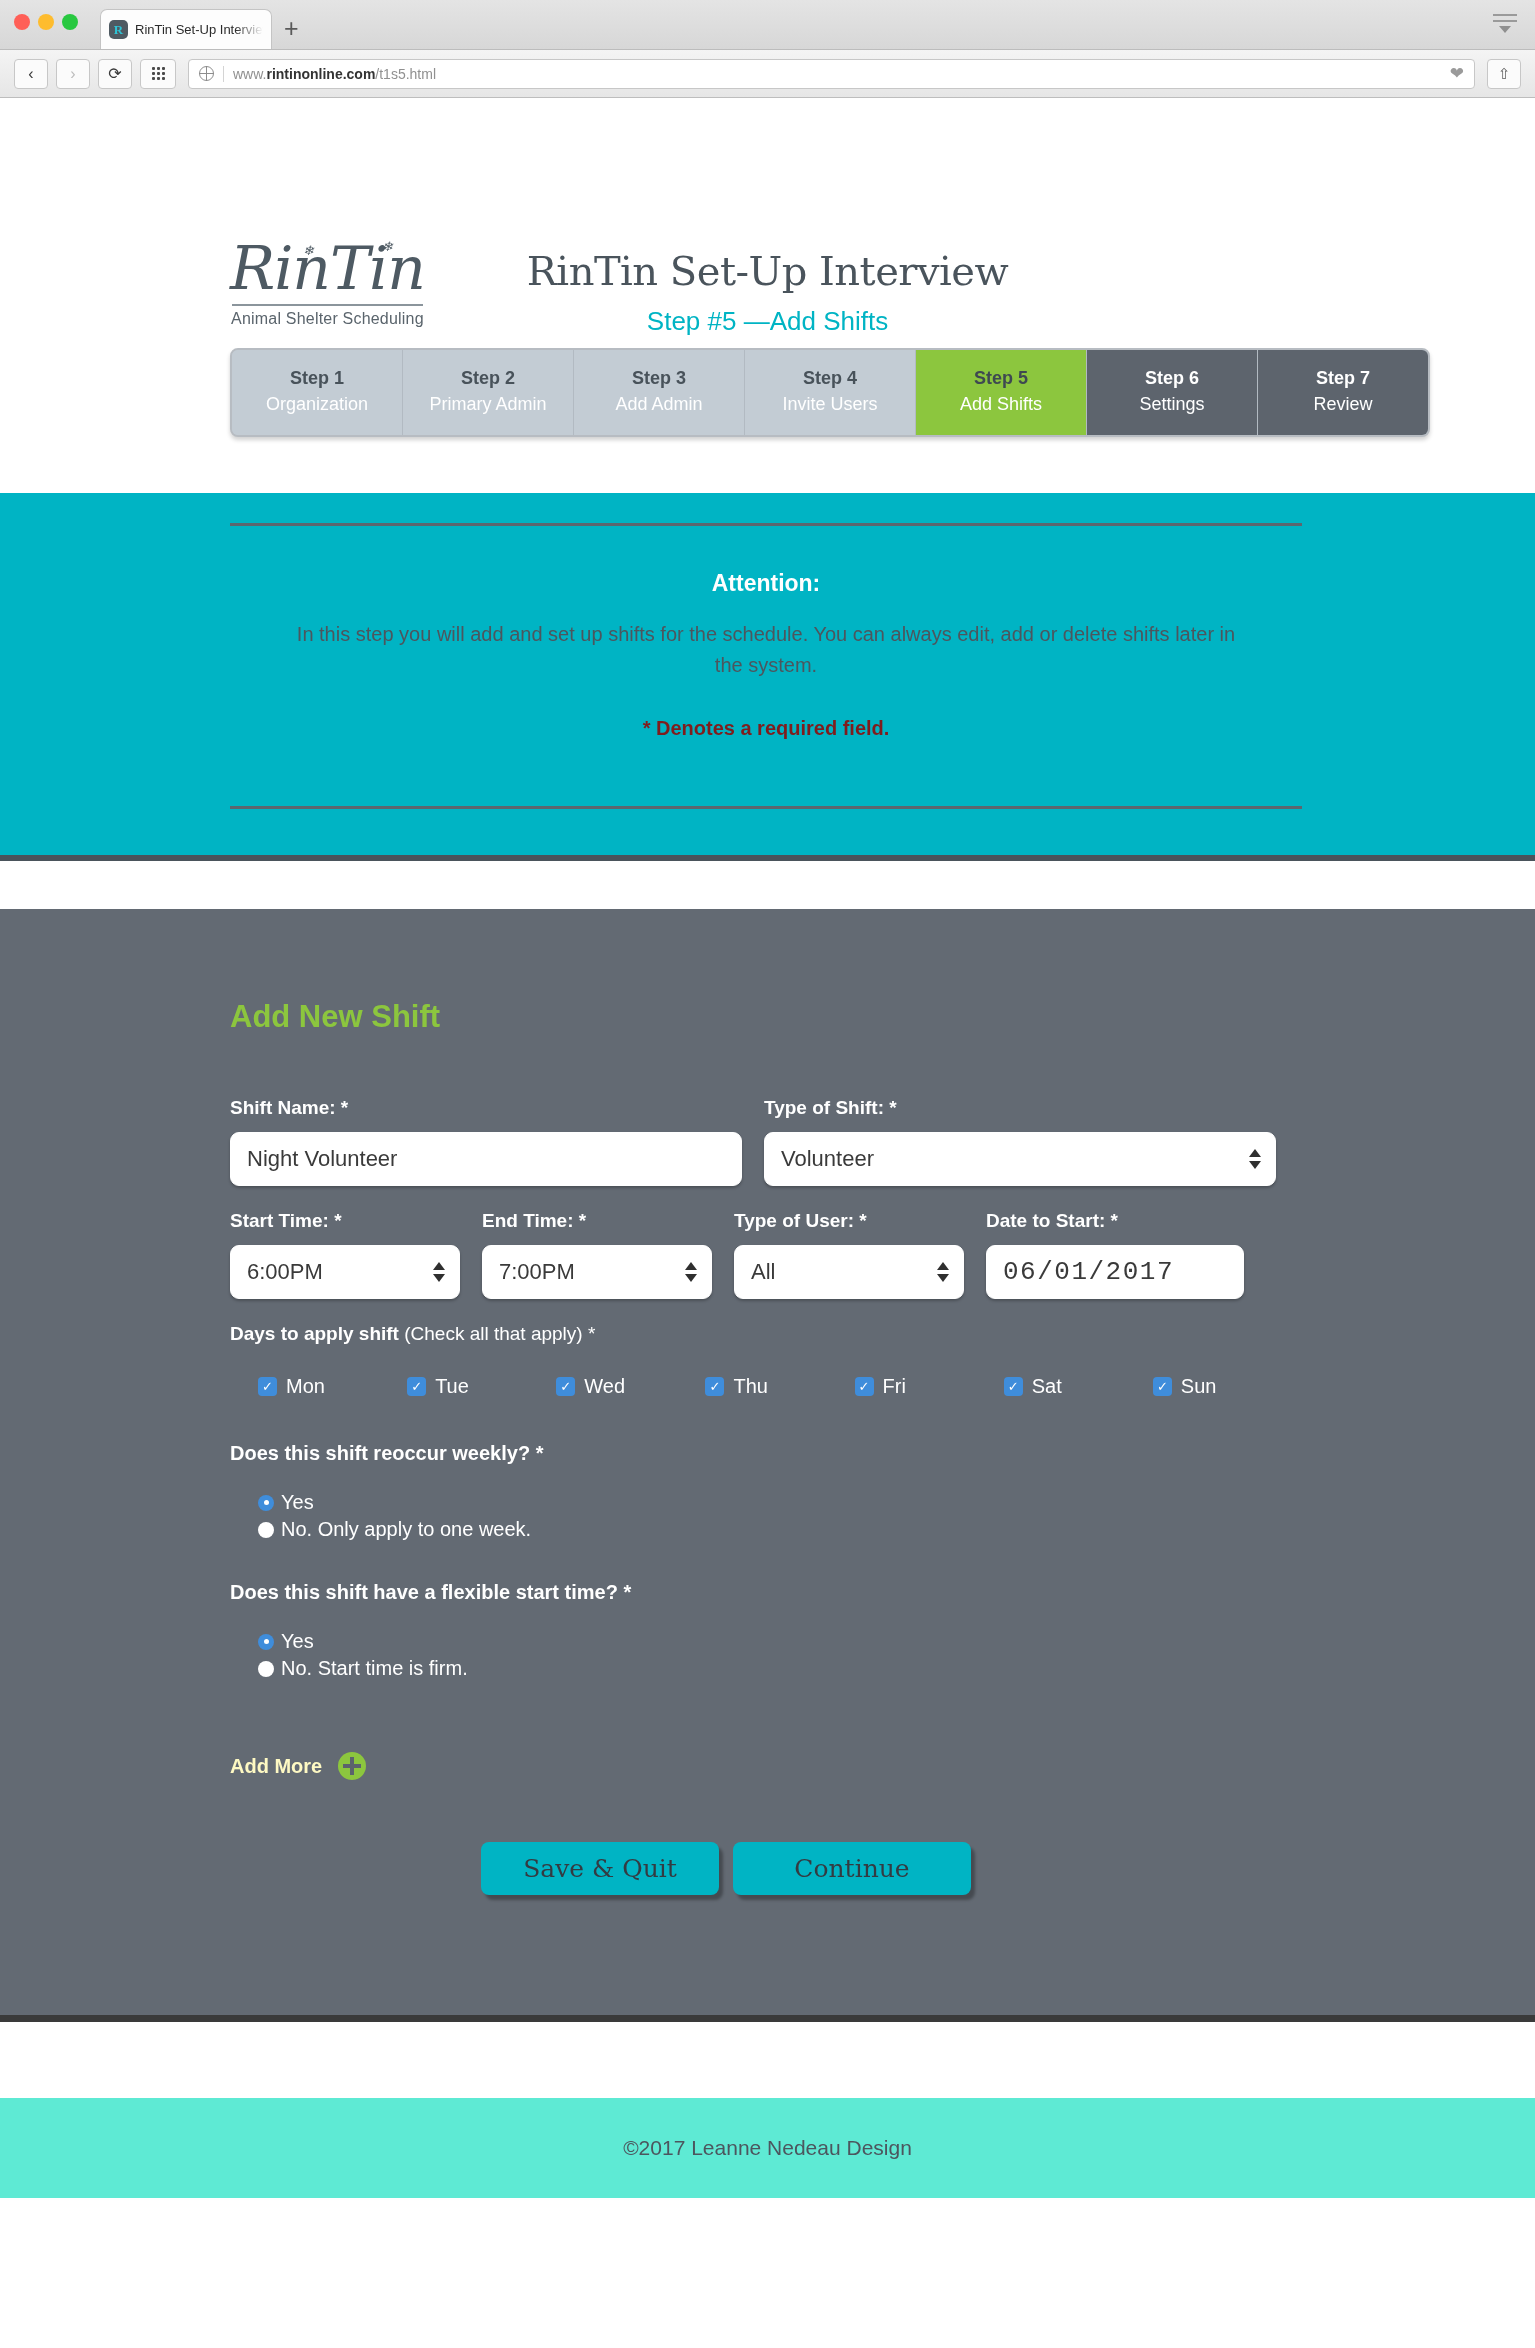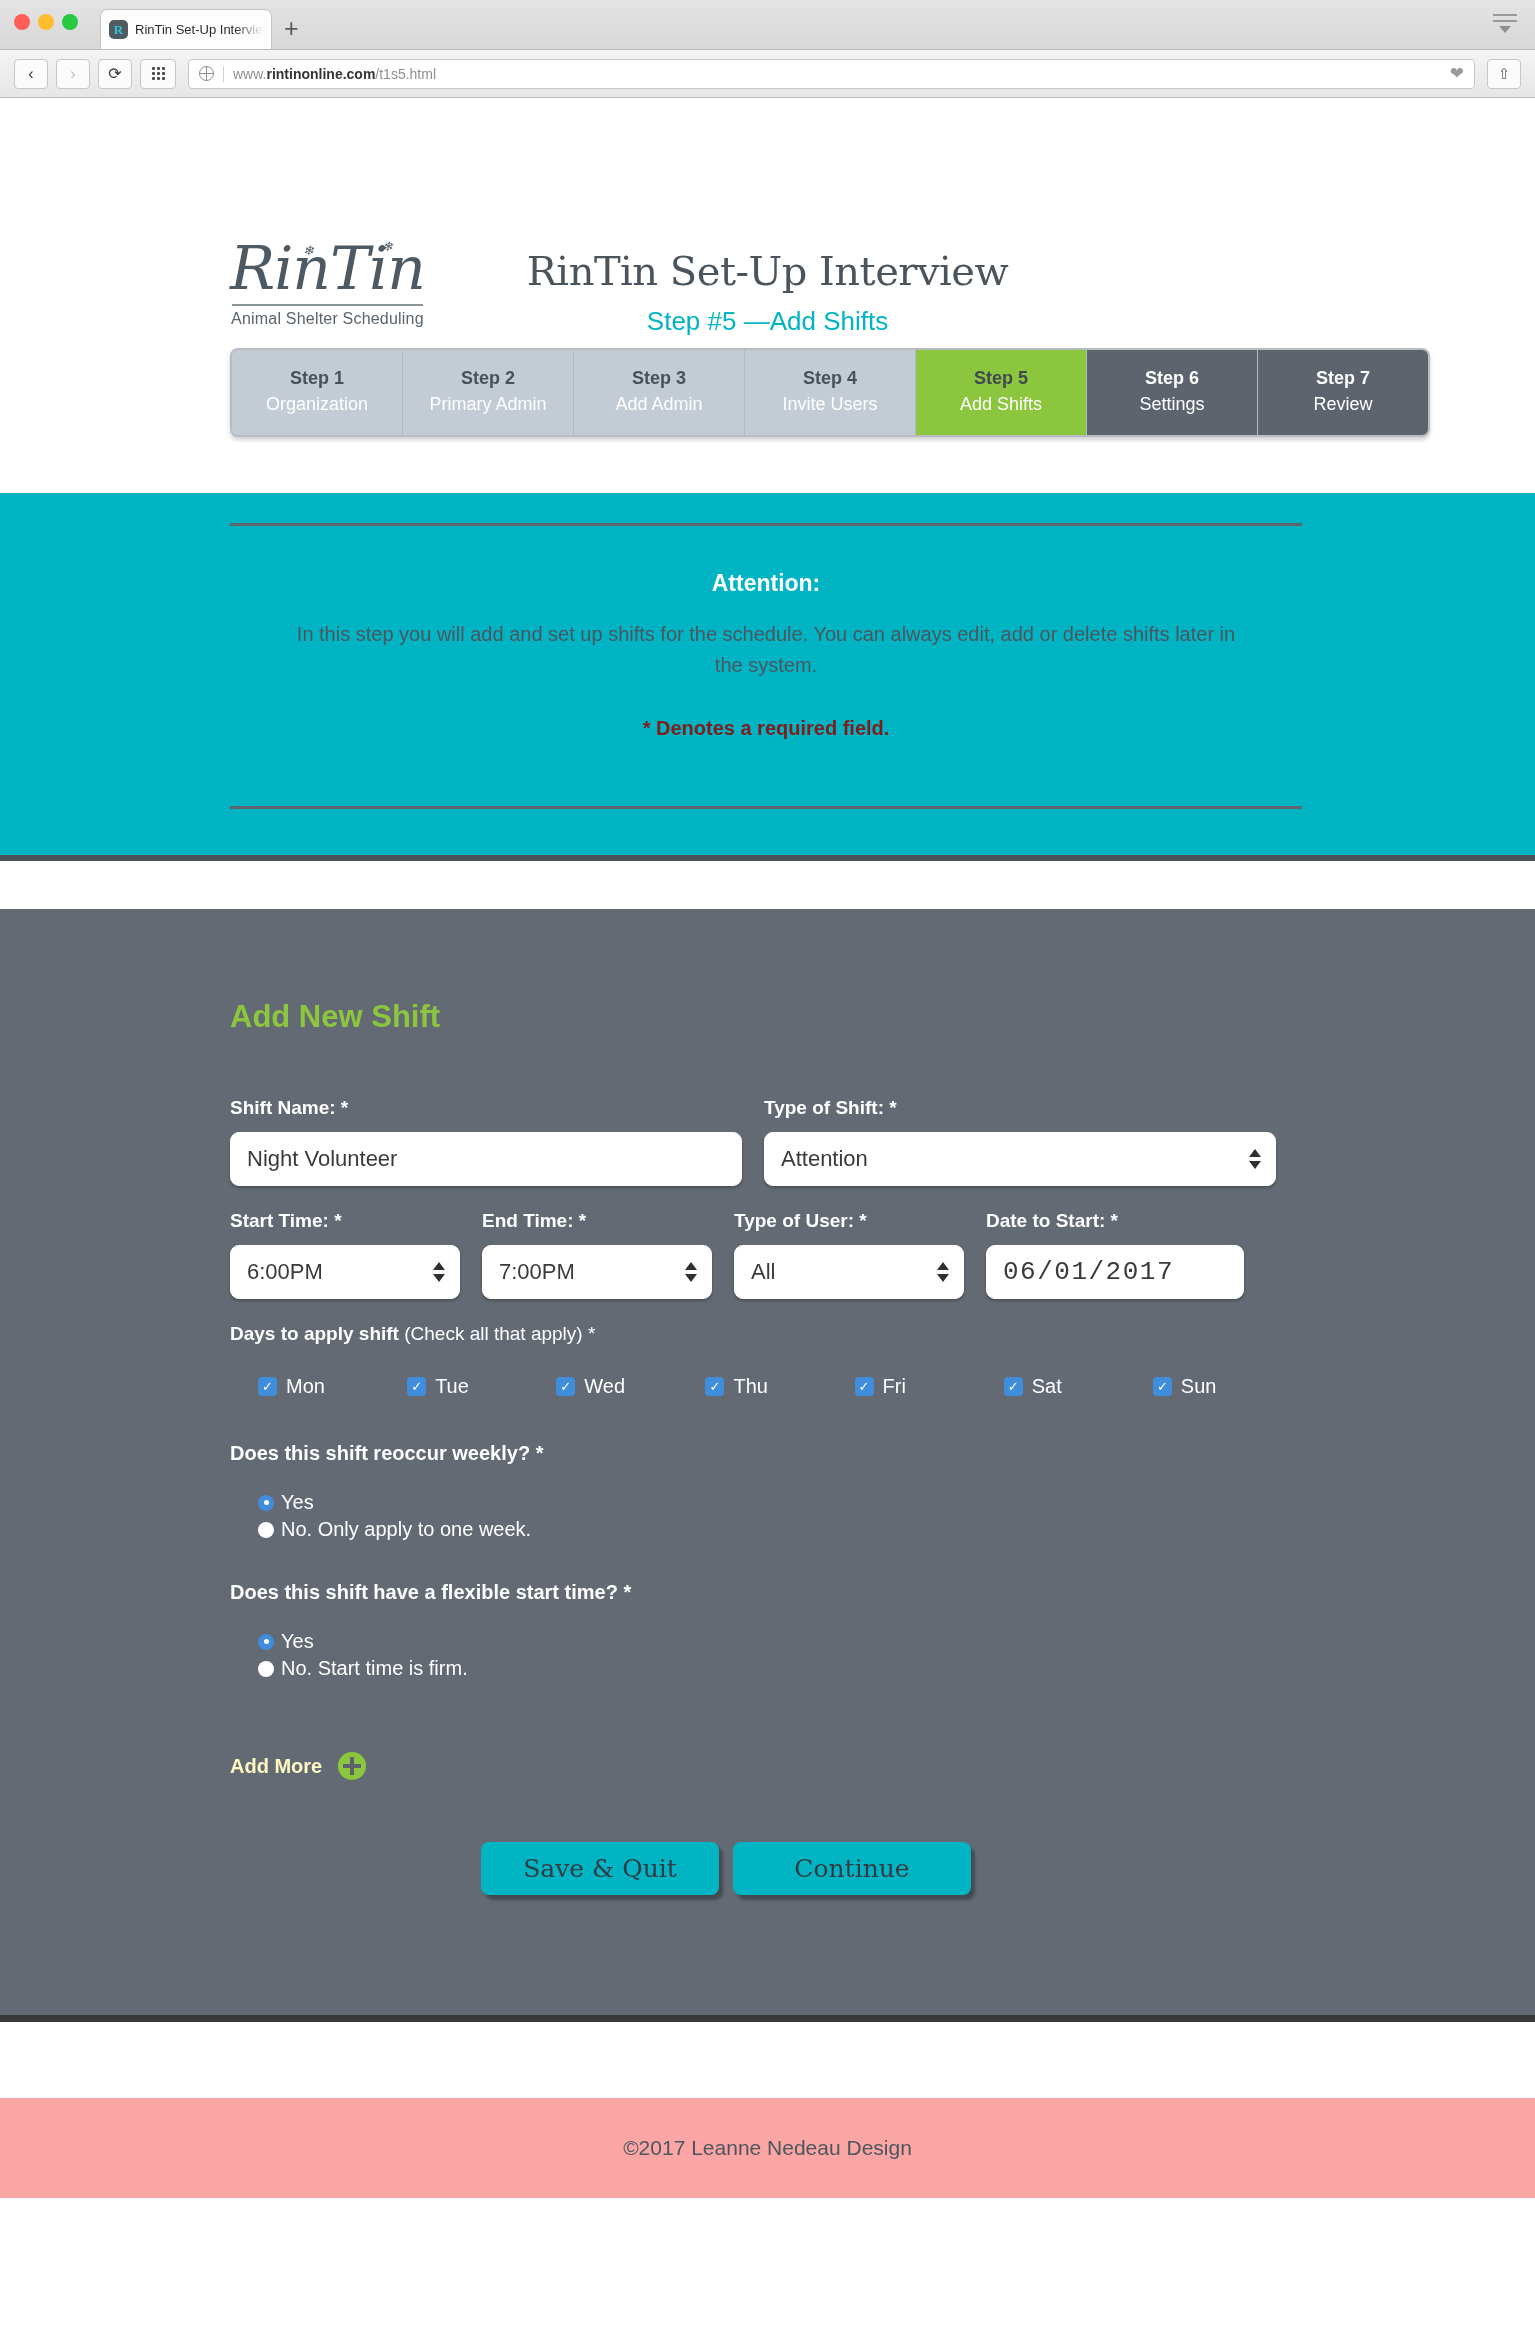--- a/index.html
+++ b/index.html
@@ -442,21 +442,21 @@
     text-align: center;
     font-size: 25px;
     color: #333b42;
     box-shadow: 4px 5px 3px rgba(0,0,0,.3);
     font-family: "DejaVu Serif", serif;
   }
 
   
   .footer-gap { height: 76px; background: #fff; }
   .footer {
-    background: #fca5a5;
+    background: #5eead4;
     height: 100px;
     display: flex;
     align-items: center;
     justify-content: center;
   }
   .footer-text { font-size: 21px; color: #4c565e; }
 </style>
 </head>
 <body>
 
@@ -582,21 +582,21 @@
       <div class="row">
         <div class="fgroup">
           <div class="flabel">Shift Name: *</div>
           <div class="ctrl text-in">
             <span>Night Volunteer</span>
           </div>
         </div>
         <div class="fgroup">
           <div class="flabel">Type of Shift: *</div>
           <div class="ctrl sel-shift">
-            <span>Attention</span>
+            <span>Volunteer</span>
             <span class="spin">
               <span class="up"></span>
               <span class="down"></span>
             </span>
           </div>
         </div>
       </div>
 
       <div class="row">
         <div class="fgroup">

